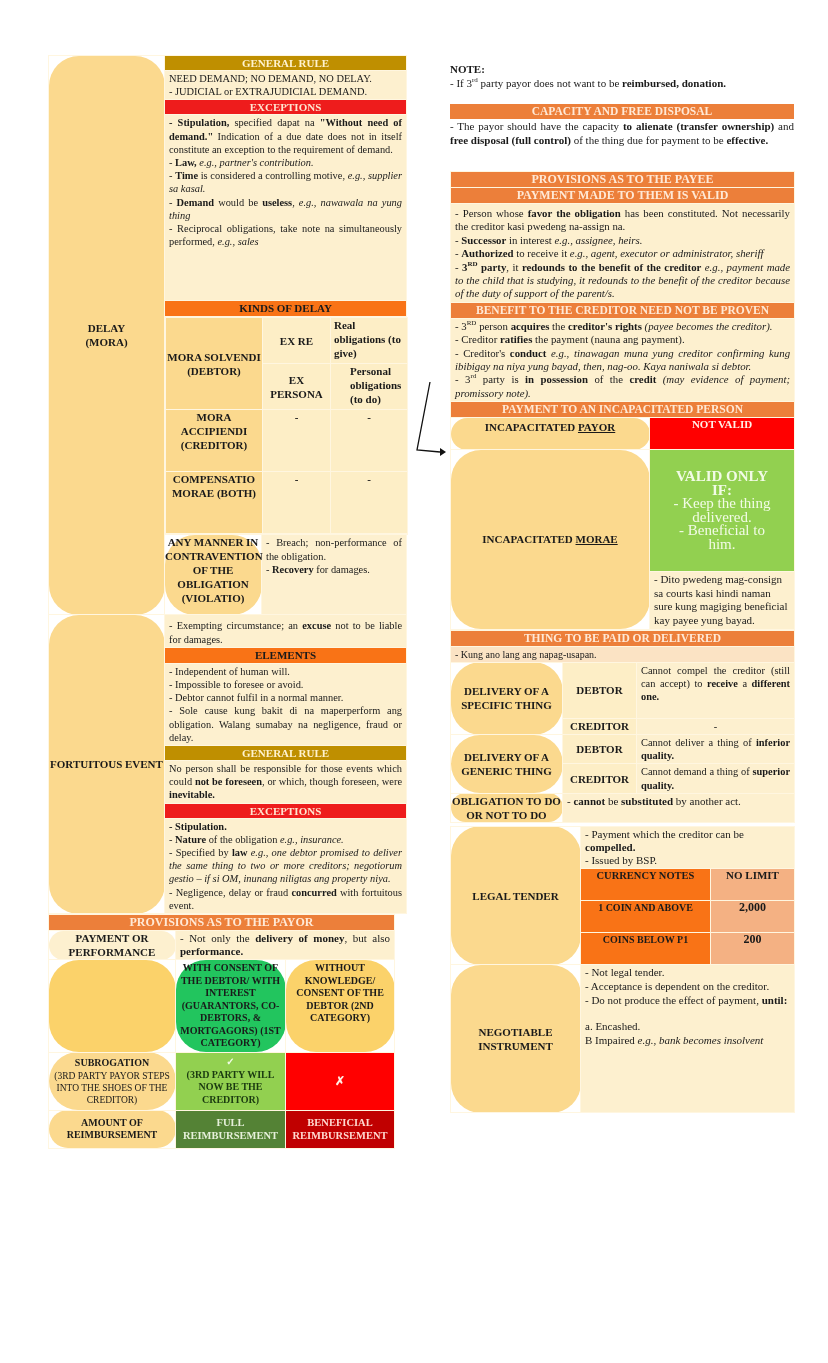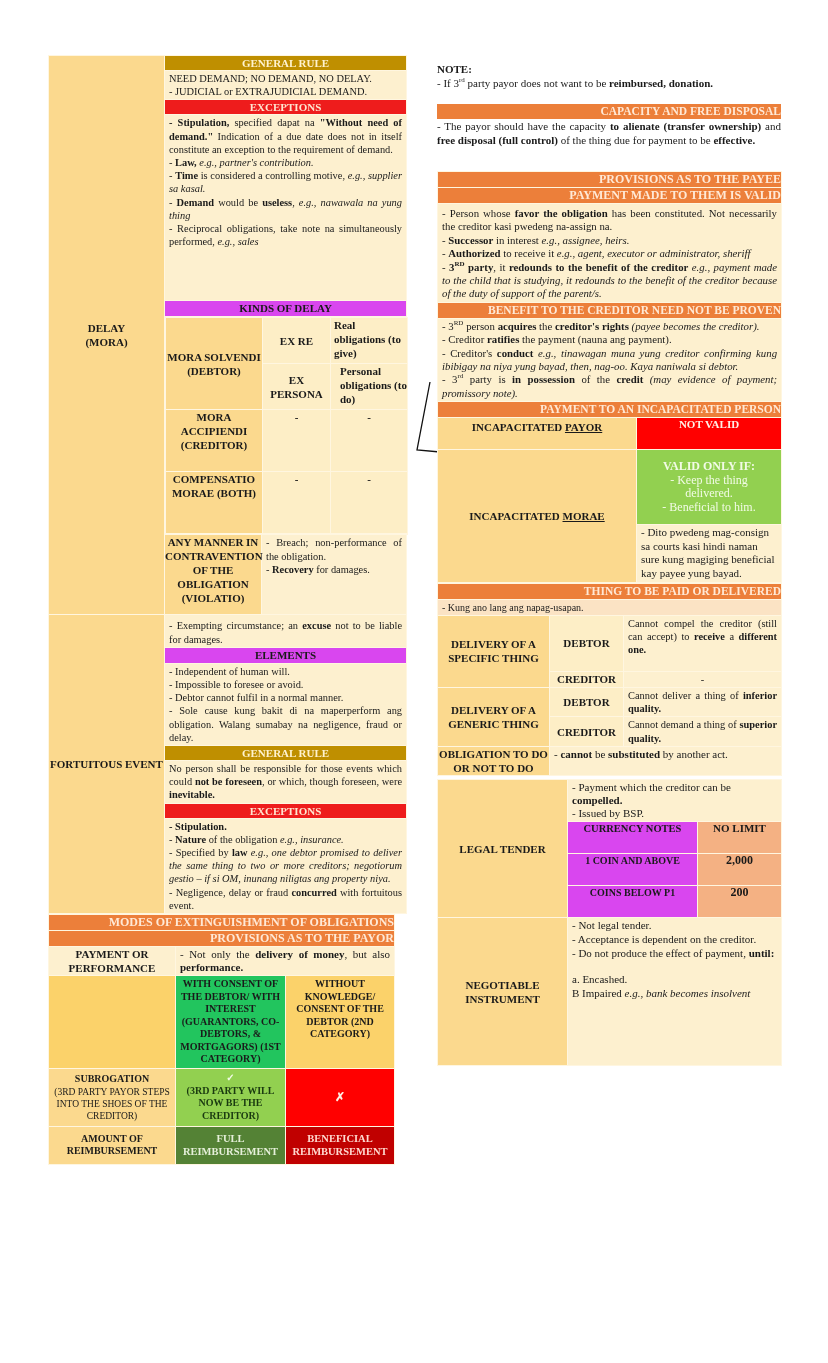--- a/index.html
+++ b/index.html
@@ -1,27 +1,27 @@
 <!DOCTYPE html>
 <html><head>
 <meta charset="utf-8">
 <style>
   * { box-sizing: border-box; margin: 0; padding: 0; }
   body { width: 828px; height: 1363px; background: #ffffff; font-family: "Liberation Serif", "DejaVu Serif", serif; color: #1a1a1a; position: relative; overflow: hidden; }
   .col { position: absolute; }
   #left { left: 48px; top: 55px; width: 358px; }
-  #right { left: 437px; top: 62px; width: 344px; }
+  #right { left: 450px; top: 62px; width: 344px; }
   table { border-collapse: collapse; width: 100%; table-layout: fixed; }
   td { vertical-align: top; font-size: 10.4px; line-height: 13.2px; border: 1px solid #fff6e0; }
-  .lab { background: #fbd98e; font-weight: bold; text-align: center; vertical-align: middle; font-size: 11px; line-height: 14px; }
+  .lab { background: #fbd98e; font-weight: bold; text-align: center; vertical-align: middle; font-size: 11px; line-height: 14px; border-radius: 30px; }
   .body { background: #fdf0cf; padding: 1px 4px; text-align: justify; }
   .hd-gold { background: #bf8f00; color: #fff3cf; font-weight: bold; text-align: center; font-size: 11px; padding: 0; line-height: 14px; }
   .hd-red { background: #ee1c1c; color: #ffe6d0; font-weight: bold; text-align: center; font-size: 11px; line-height: 14px; }
-  .hd-yel { background: #d946ef; font-weight: bold; text-align: center; font-size: 11px; line-height: 15px; }
-  .hd-org { background: #ec7f3a; color: #ffe9d6; font-weight: bold; text-align: right; font-size: 12px; line-height: 15px; }
+  .hd-yel { background: #f97316; font-weight: bold; text-align: center; font-size: 11px; line-height: 15px; }
+  .hd-org { background: #ec7f3a; color: #ffe9d6; font-weight: bold; text-align: center; font-size: 12px; line-height: 15px; }
   .kind { background: #fbd98e; font-weight: bold; text-align: center; vertical-align: middle; font-size: 11px; line-height: 14px; }
   .kind-lt { background: #fdeec6; font-weight: bold; text-align: center; font-size: 11px; line-height: 14px; }
   .green { background: #92d050; color: #f2fbe6; text-align: center; vertical-align: middle; font-weight: bold; font-size: 11px; }
   .dgreen { background: #548235; color: #e6f0da; text-align: center; vertical-align: middle; font-weight: bold; font-size: 10.5px; }
   .red { background: #ff0000; color: #fff0e6; text-align: center; vertical-align: middle; font-weight: bold; font-size: 12px; }
   .dred { background: #c00000; color: #ffd9d0; text-align: center; vertical-align: middle; font-weight: bold; font-size: 10.5px; }
   .salmon { background: #f4b183; text-align: center; font-weight: bold; font-size: 12px; }
   b { font-weight: bold; }
   i { font-style: italic; }
   .note { font-size: 11px; line-height: 14px; text-align: justify; }
@@ -76,21 +76,21 @@
                 <col style="width:77px">
               </colgroup>
           <tbody>
                 <tr>
             <td class="kind" rowspan="2" style="height:92px">MORA SOLVENDI (DEBTOR)</td>
             <td class="kind-lt" style="vertical-align:middle">EX RE</td>
             <td class="kind-lt" style="text-align:left;padding-left:3px">Real obligations (to give)</td>
           </tr>
           <tr>
             <td class="kind-lt" style="vertical-align:middle">EX PERSONA</td>
-            <td class="kind-lt" style="text-align:left;padding-left:9px">Personal obligations (to do)</td>
+            <td class="kind-lt" style="text-align:left;padding-left:19px">Personal obligations (to do)</td>
           </tr>
           <tr>
             <td class="kind" style="height:62px;vertical-align:top">MORA ACCIPIENDI (CREDITOR)</td>
             <td class="kind-lt">-</td>
             <td class="kind-lt">-</td>
           </tr>
           <tr>
             <td class="kind" style="height:62px;vertical-align:top">COMPENSATIO MORAE (BOTH)</td>
             <td class="kind-lt">-</td>
             <td class="kind-lt">-</td>
@@ -143,23 +143,20 @@
   </tbody>
     </table>
 
   <table style="width:346px">
     <colgroup>
         <col style="width:127px">
         <col style="width:110px">
         <col style="width:109px">
       </colgroup>
     <tbody>
-        <tr>
-          <td class="hd-org" colspan="3">MODES OF EXTINGUISHMENT OF OBLIGATIONS</td>
-        </tr>
     <tr>
           <td class="hd-org" colspan="3">PROVISIONS AS TO THE PAYOR</td>
         </tr>
     <tr>
       <td class="lab" style="background:#fdf0cf">PAYMENT OR PERFORMANCE</td>
       <td class="body" colspan="2" style="font-size:11px">- Not only the <b>delivery of money</b>, but also <b>performance.</b></td>
     </tr>
     <tr>
       <td class="lab" style="background:#fbd26a"></td>
       <td class="lab" style="background:#22c55e;font-size:10px;line-height:12.5px;padding:2px">WITH CONSENT OF THE DEBTOR/ WITH INTEREST (GUARANTORS, CO-DEBTORS, &amp; MORTGAGORS) (1ST CATEGORY)</td>
@@ -234,21 +231,21 @@
     </tr>
     <tr>
           <td class="hd-org" colspan="2" style="font-size:11.5px">PAYMENT TO AN INCAPACITATED PERSON</td>
         </tr>
     <tr style="height:32px">
       <td class="lab" style="vertical-align:top;padding-top:2px">INCAPACITATED <u>PAYOR</u></td>
       <td class="red" style="vertical-align:top;font-size:11px">NOT VALID</td>
     </tr>
     <tr>
       <td class="lab" rowspan="2">INCAPACITATED <u>MORAE</u></td>
-      <td class="green" style="font-weight:normal;font-size:12px;line-height:13.5px;padding:10px">
+      <td class="green" style="font-weight:normal;font-size:15px;line-height:13.5px;padding:20px">
         <div style="font-weight:bold">VALID ONLY IF:</div>
         <div>- Keep the thing delivered.</div>
         <div>- Beneficial to him.</div>
       </td>
     </tr>
     <tr>
       <td class="body" style="text-align:left;font-size:11px;line-height:13.6px">- Dito pwedeng mag-consign sa courts kasi hindi naman sure kung magiging beneficial kay payee yung bayad.</td>
     </tr>
   </tbody>
     </table>

